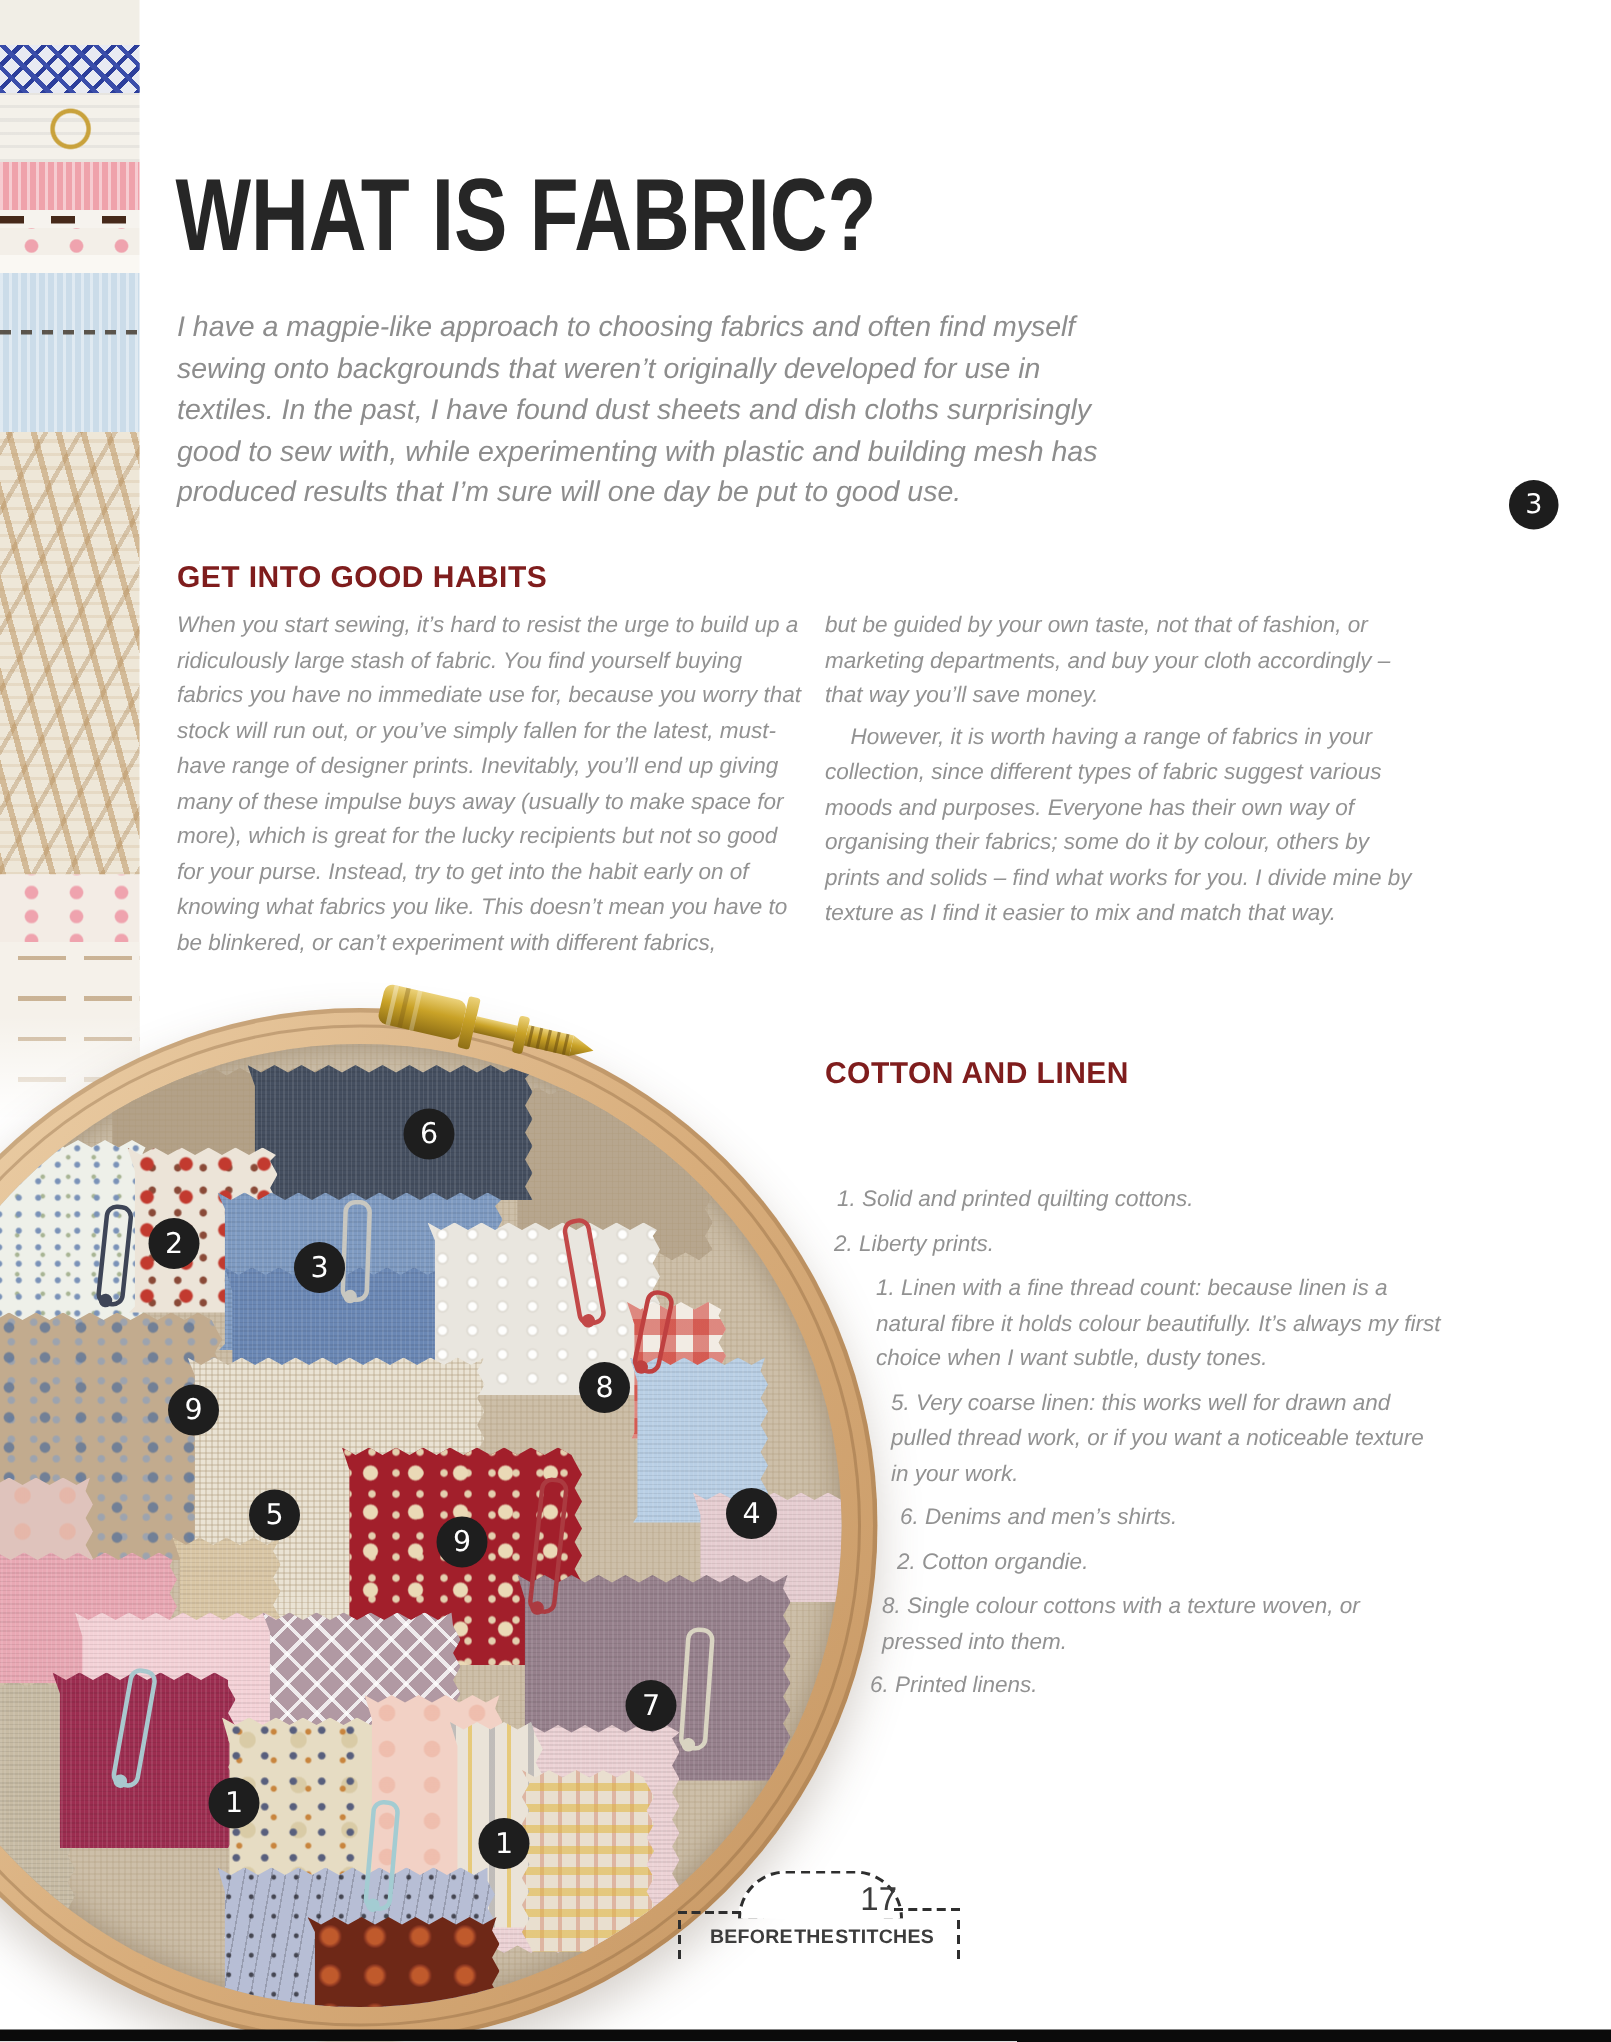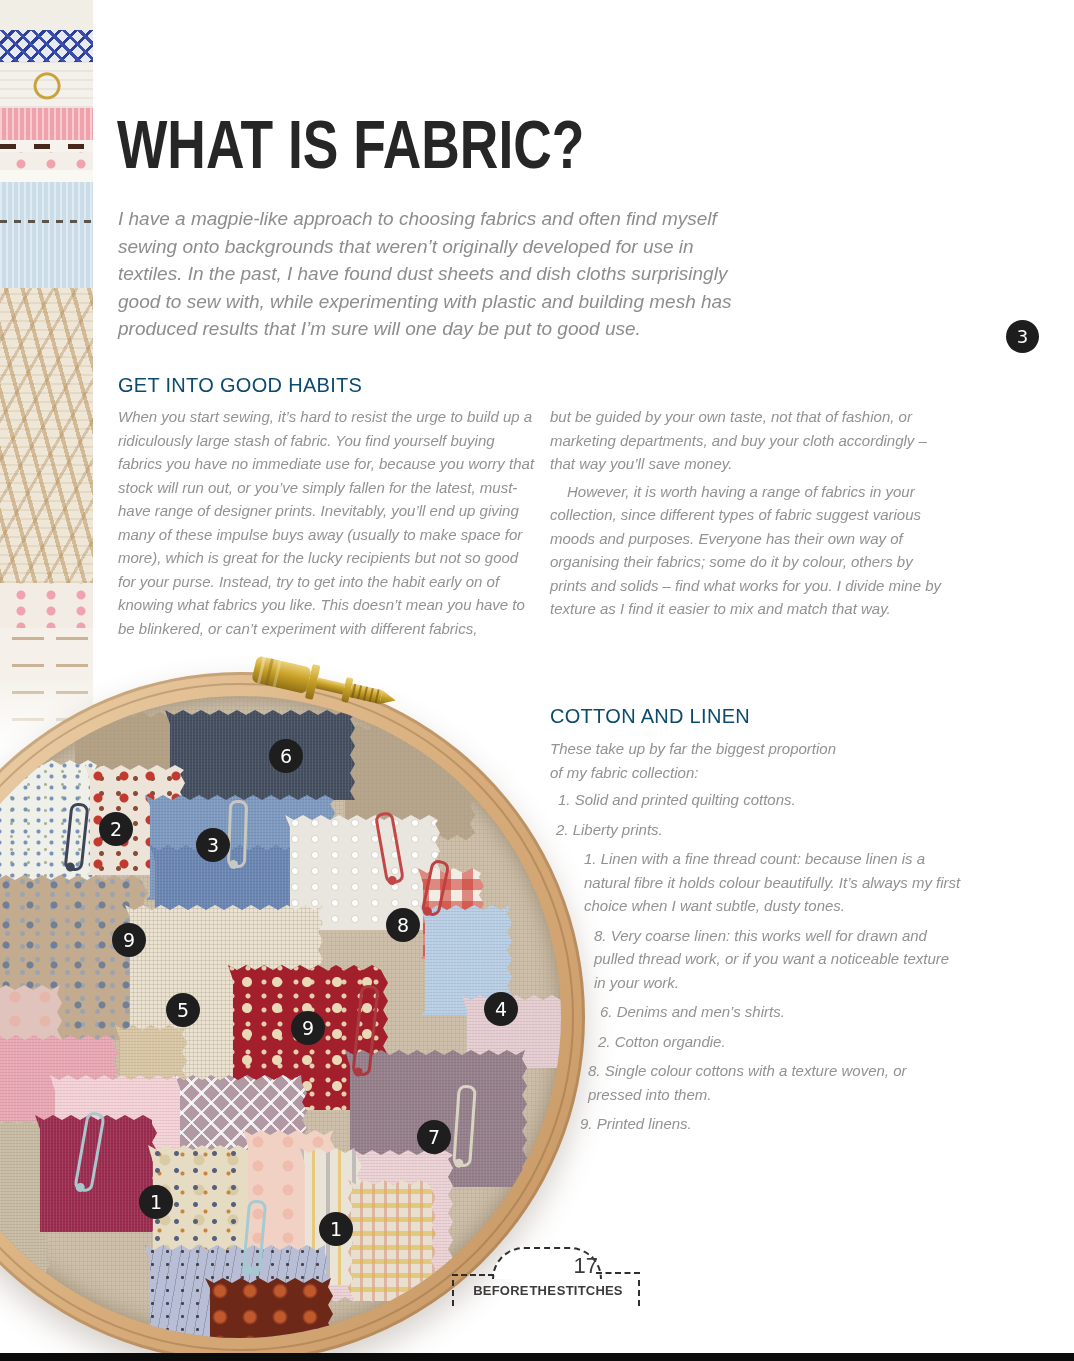--- a/index.html
+++ b/index.html
@@ -31,21 +31,21 @@
            repeating-linear-gradient(-60deg,rgba(170,130,80,.35) 0 3px,transparent 3px 20px),
            repeating-linear-gradient(0deg,rgba(210,185,150,.3) 0 2px,transparent 2px 9px);}
   .sp-tandash{background-image:repeating-linear-gradient(90deg,#f5f1ea 0 12px,transparent 12px 44px),
               repeating-linear-gradient(0deg,transparent 0 24px,rgba(160,118,66,.5) 24px 27px);}
 
   
   .title{position:absolute;left:117px;top:104px;font-size:58px;font-weight:bold;color:#262626;
          letter-spacing:0;white-space:nowrap;transform:scale(.92,1.18);transform-origin:left top;z-index:4;}
   .intro{position:absolute;left:118px;top:205px;width:645px;font-size:19px;line-height:27.6px;
          color:#8d8d8d;z-index:4;}
-  .h2{position:absolute;font-size:20px;font-weight:normal;color:#0c4a6e;letter-spacing:.3px;z-index:4;}
+  .h2{position:absolute;font-size:20px;font-weight:bold;color:#7f1d1d;letter-spacing:.3px;z-index:4;}
   .gh-heading{left:118px;top:374px;}
   .cl-heading{left:550px;top:705px;}
   .bodytext{font-size:15px;line-height:23.5px;color:#929292;font-style:italic;}
   .gh-left{position:absolute;left:118px;top:405px;width:420px;z-index:4;}
   .gh-right{position:absolute;left:550px;top:405px;width:396px;z-index:4;}
   .gh-right .p2{text-indent:17px;margin-top:4px;}
   .cl-intro{position:absolute;left:550px;top:737px;width:340px;z-index:4;}
   .cl-list{position:absolute;left:550px;top:788px;width:414px;z-index:4;}
   .cl-list .li{margin-bottom:6px;}
 
@@ -207,33 +207,29 @@
     <rect x="26" y="8" width="3" height="27" fill="rgba(255,255,255,.25)"></rect>
     <rect x="60" y="4" width="8" height="35" rx="2" fill="url(#gold)"></rect>
     <rect x="68" y="16" width="28" height="11" fill="url(#gold)"></rect>
     <rect x="96" y="9" width="7" height="25" rx="2" fill="url(#gold)"></rect>
     <rect x="103" y="14" width="31" height="14" fill="url(#gold)"></rect>
     <path d="M106 14 v14 M112 14 v14 M118 14 v14 M124 14 v14 M130 14 v14" stroke="rgba(110,80,15,.6)" stroke-width="2"></path>
     <polygon points="134,14 149,21 134,28" fill="url(#gold)"></polygon>
   </svg>
 
   <div class="h2 cl-heading">COTTON AND LINEN</div>
-  <div class="cl-intro bodytext">
-    <span>These take up by far the biggest proportion</span><br>
-    <span>of my fabric collection:</span>
-  </div>
   <div class="cl-list bodytext" id="cl-list">
       <div class="li" style="padding-left: 8px;">1. Solid and printed quilting cottons.</div>
       <div class="li" style="padding-left: 6px;">2. Liberty prints.</div>
       <div class="li" style="padding-left: 34px;">1. Linen with a fine thread count: because linen is a natural fibre it holds colour beautifully. It’s always my first choice when I want subtle, dusty tones.</div>
-      <div class="li" style="padding-left: 44px;">8. Very coarse linen: this works well for drawn and pulled thread work, or if you want a noticeable texture in your work.</div>
+      <div class="li" style="padding-left: 44px;">5. Very coarse linen: this works well for drawn and pulled thread work, or if you want a noticeable texture in your work.</div>
       <div class="li" style="padding-left: 50px;">6. Denims and men’s shirts.</div>
       <div class="li" style="padding-left: 48px;">2. Cotton organdie.</div>
       <div class="li" style="padding-left: 38px;">8. Single colour cottons with a texture woven, or pressed into them.</div>
-      <div class="li" style="padding-left: 30px;">9. Printed linens.</div>
+      <div class="li" style="padding-left: 30px;">6. Printed linens.</div>
     </div>
 
   <div class="overlay" id="overlay">
       <div class="pin" style="left: 67px; top: 803px; height: 62px; border-color: rgb(62, 69, 87); transform: rotate(6deg);">
         <span class="coil" style="background: rgb(62, 69, 87);"></span>
       </div>
       <div class="pin" style="left: 228px; top: 800px; height: 62px; border-color: rgb(200, 199, 192); transform: rotate(2deg);">
         <span class="coil" style="background: rgb(200, 199, 192);"></span>
       </div>
       <div class="pin" style="left: 380px; top: 812px; height: 66px; border-color: rgb(194, 72, 72); transform: rotate(-10deg);">

